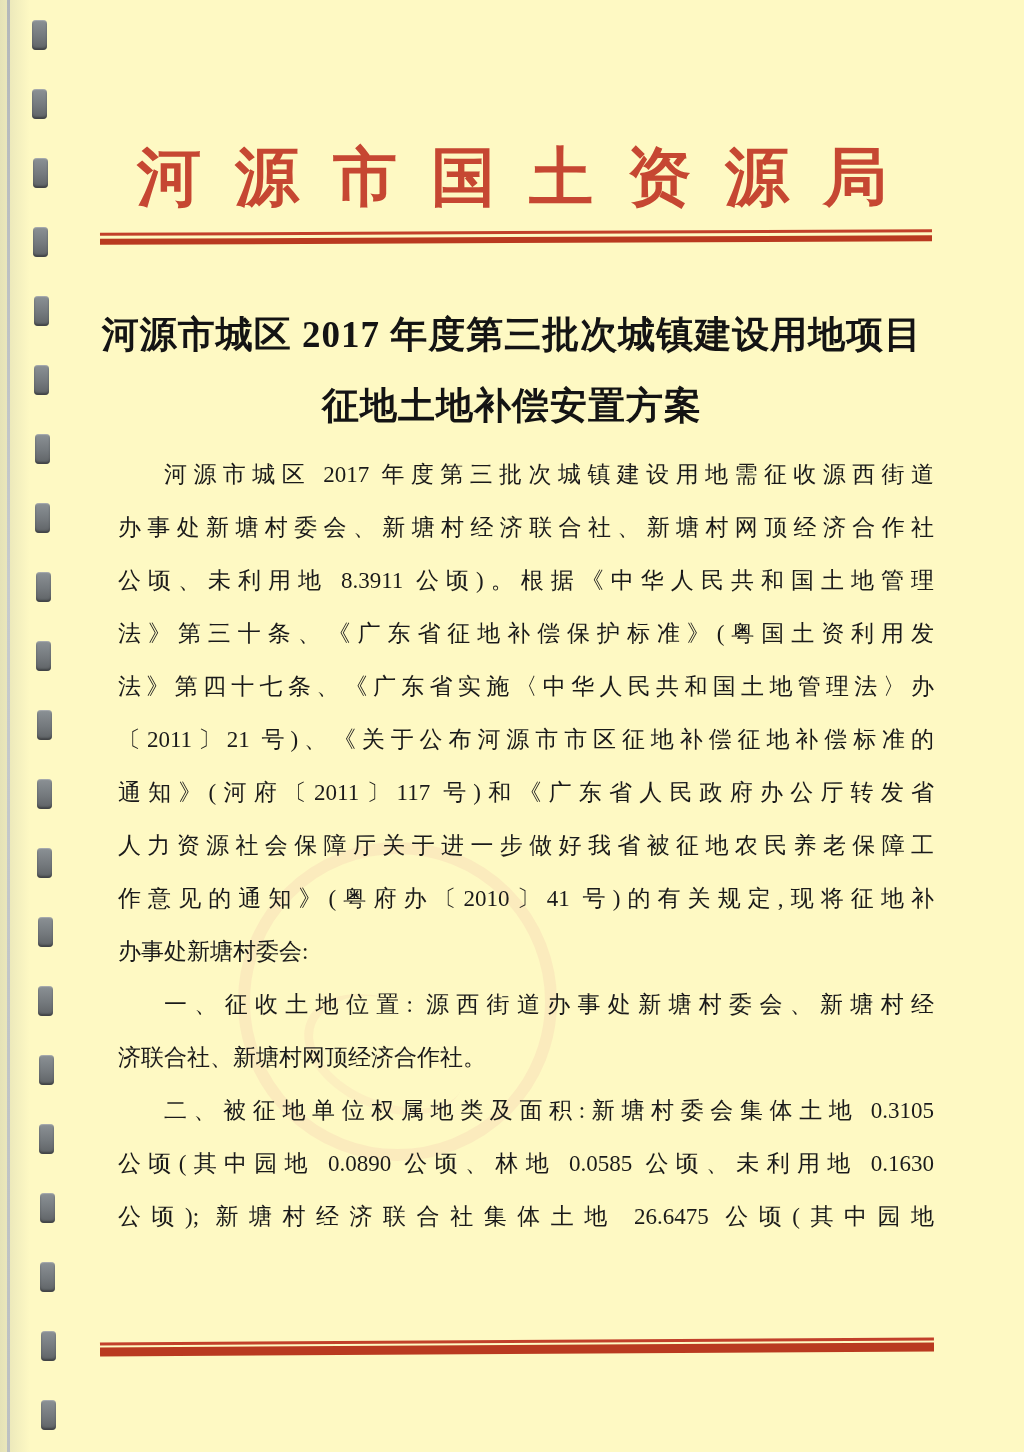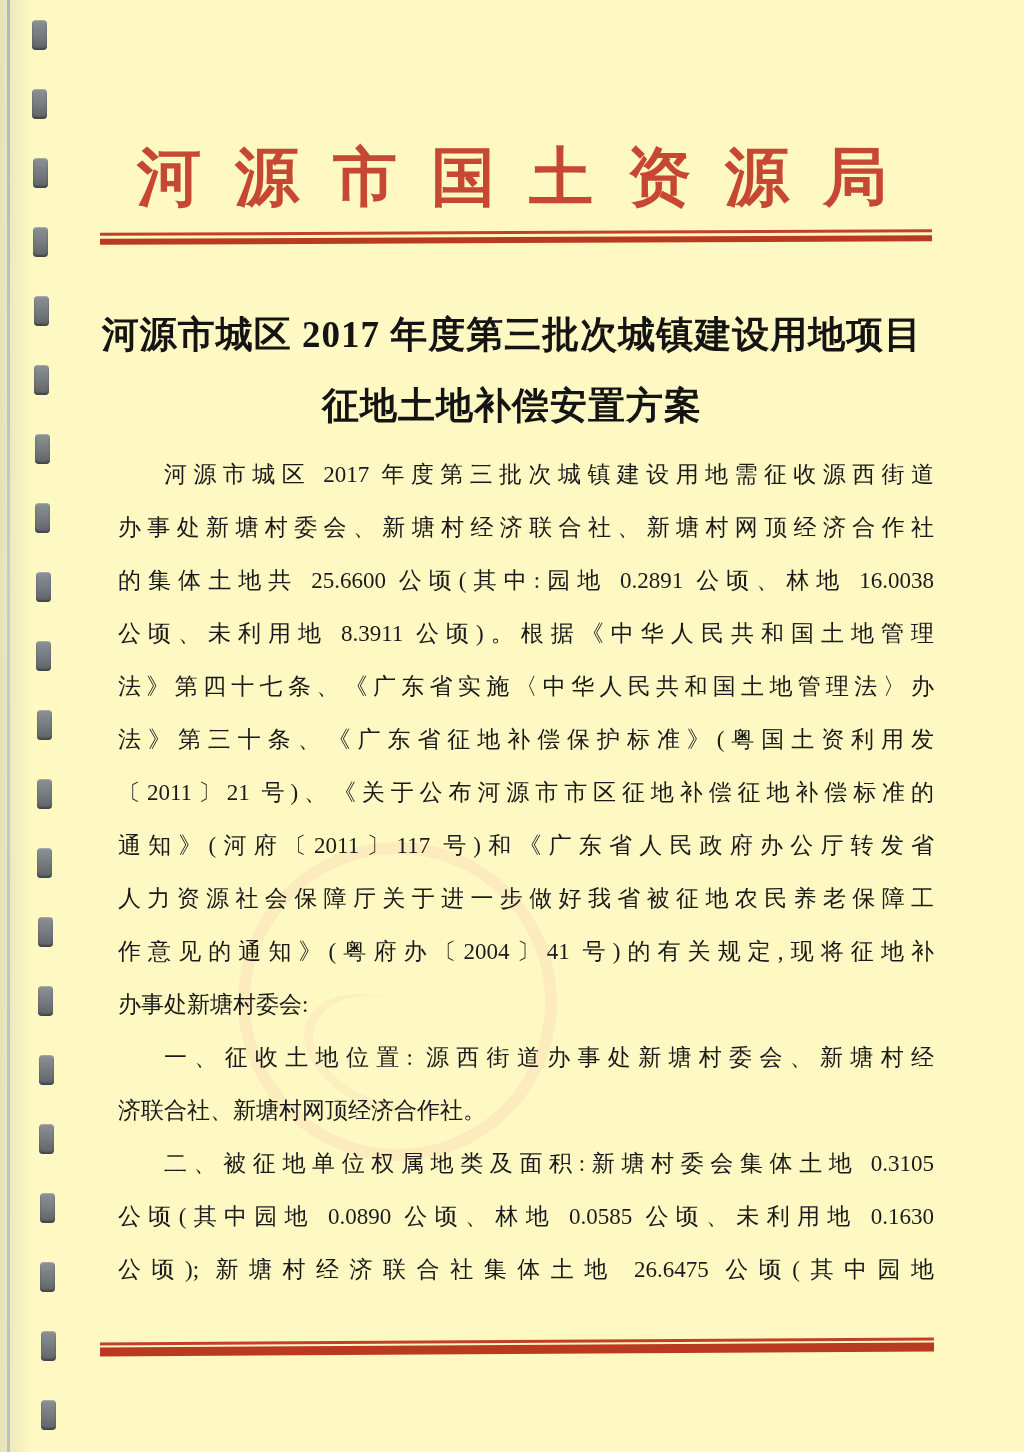--- a/index.html
+++ b/index.html
@@ -127,28 +127,27 @@
     <div class="t1">河源市城区 2017 年度第三批次城镇建设用地项目</div>
     <div class="t2">征地土地补偿安置方案</div>
   </div>
 
   <div class="stamp-ghost"></div>
   <div class="stamp-ghost2"></div>
 
   <div class="body-text">
     <div class="line indent">河源市城区 2017 年度第三批次城镇建设用地需征收源西街道</div>
     <div class="line">办事处新塘村委会、新塘村经济联合社、新塘村网顶经济合作社</div>
-    <div class="line">的集体土地共 25.6600 公顷(其中:园地 0.2891 公顷、林地 16.0038</div>
     <div class="line">公顷、未利用地 8.3911 公顷)。根据《中华人民共和国土地管理</div>
+    <div class="line">法》第三十条、《广东省征地补偿保护标准》(粤国土资利用发</div>
     <div class="line">法》第四十七条、《广东省实施〈中华人民共和国土地管理法〉办</div>
-    <div class="line">法》第三十条、《广东省征地补偿保护标准》(粤国土资利用发</div>
     <div class="line">〔2011〕21 号)、《关于公布河源市市区征地补偿征地补偿标准的</div>
     <div class="line">通知》(河府〔2011〕117 号)和《广东省人民政府办公厅转发省</div>
     <div class="line">人力资源社会保障厅关于进一步做好我省被征地农民养老保障工</div>
-    <div class="line">作意见的通知》(粤府办〔2004〕41 号)的有关规定,现将征地补</div>
+    <div class="line">作意见的通知》(粤府办〔2010〕41 号)的有关规定,现将征地补</div>
     <div class="line noje">办事处新塘村委会:</div>
     <div class="line indent">一、征收土地位置: 源西街道办事处新塘村委会、新塘村经</div>
     <div class="line noje">济联合社、新塘村网顶经济合作社。</div>
     <div class="line indent">二、被征地单位权属地类及面积:新塘村委会集体土地 0.3105</div>
     <div class="line">公顷(其中园地 0.0890 公顷、林地 0.0585 公顷、未利用地 0.1630</div>
     <div class="line">公顷); 新塘村经济联合社集体土地 26.6475 公顷(其中园地</div>
   </div>
 
   <div class="rule-bottom">
     <div class="r1"></div>

